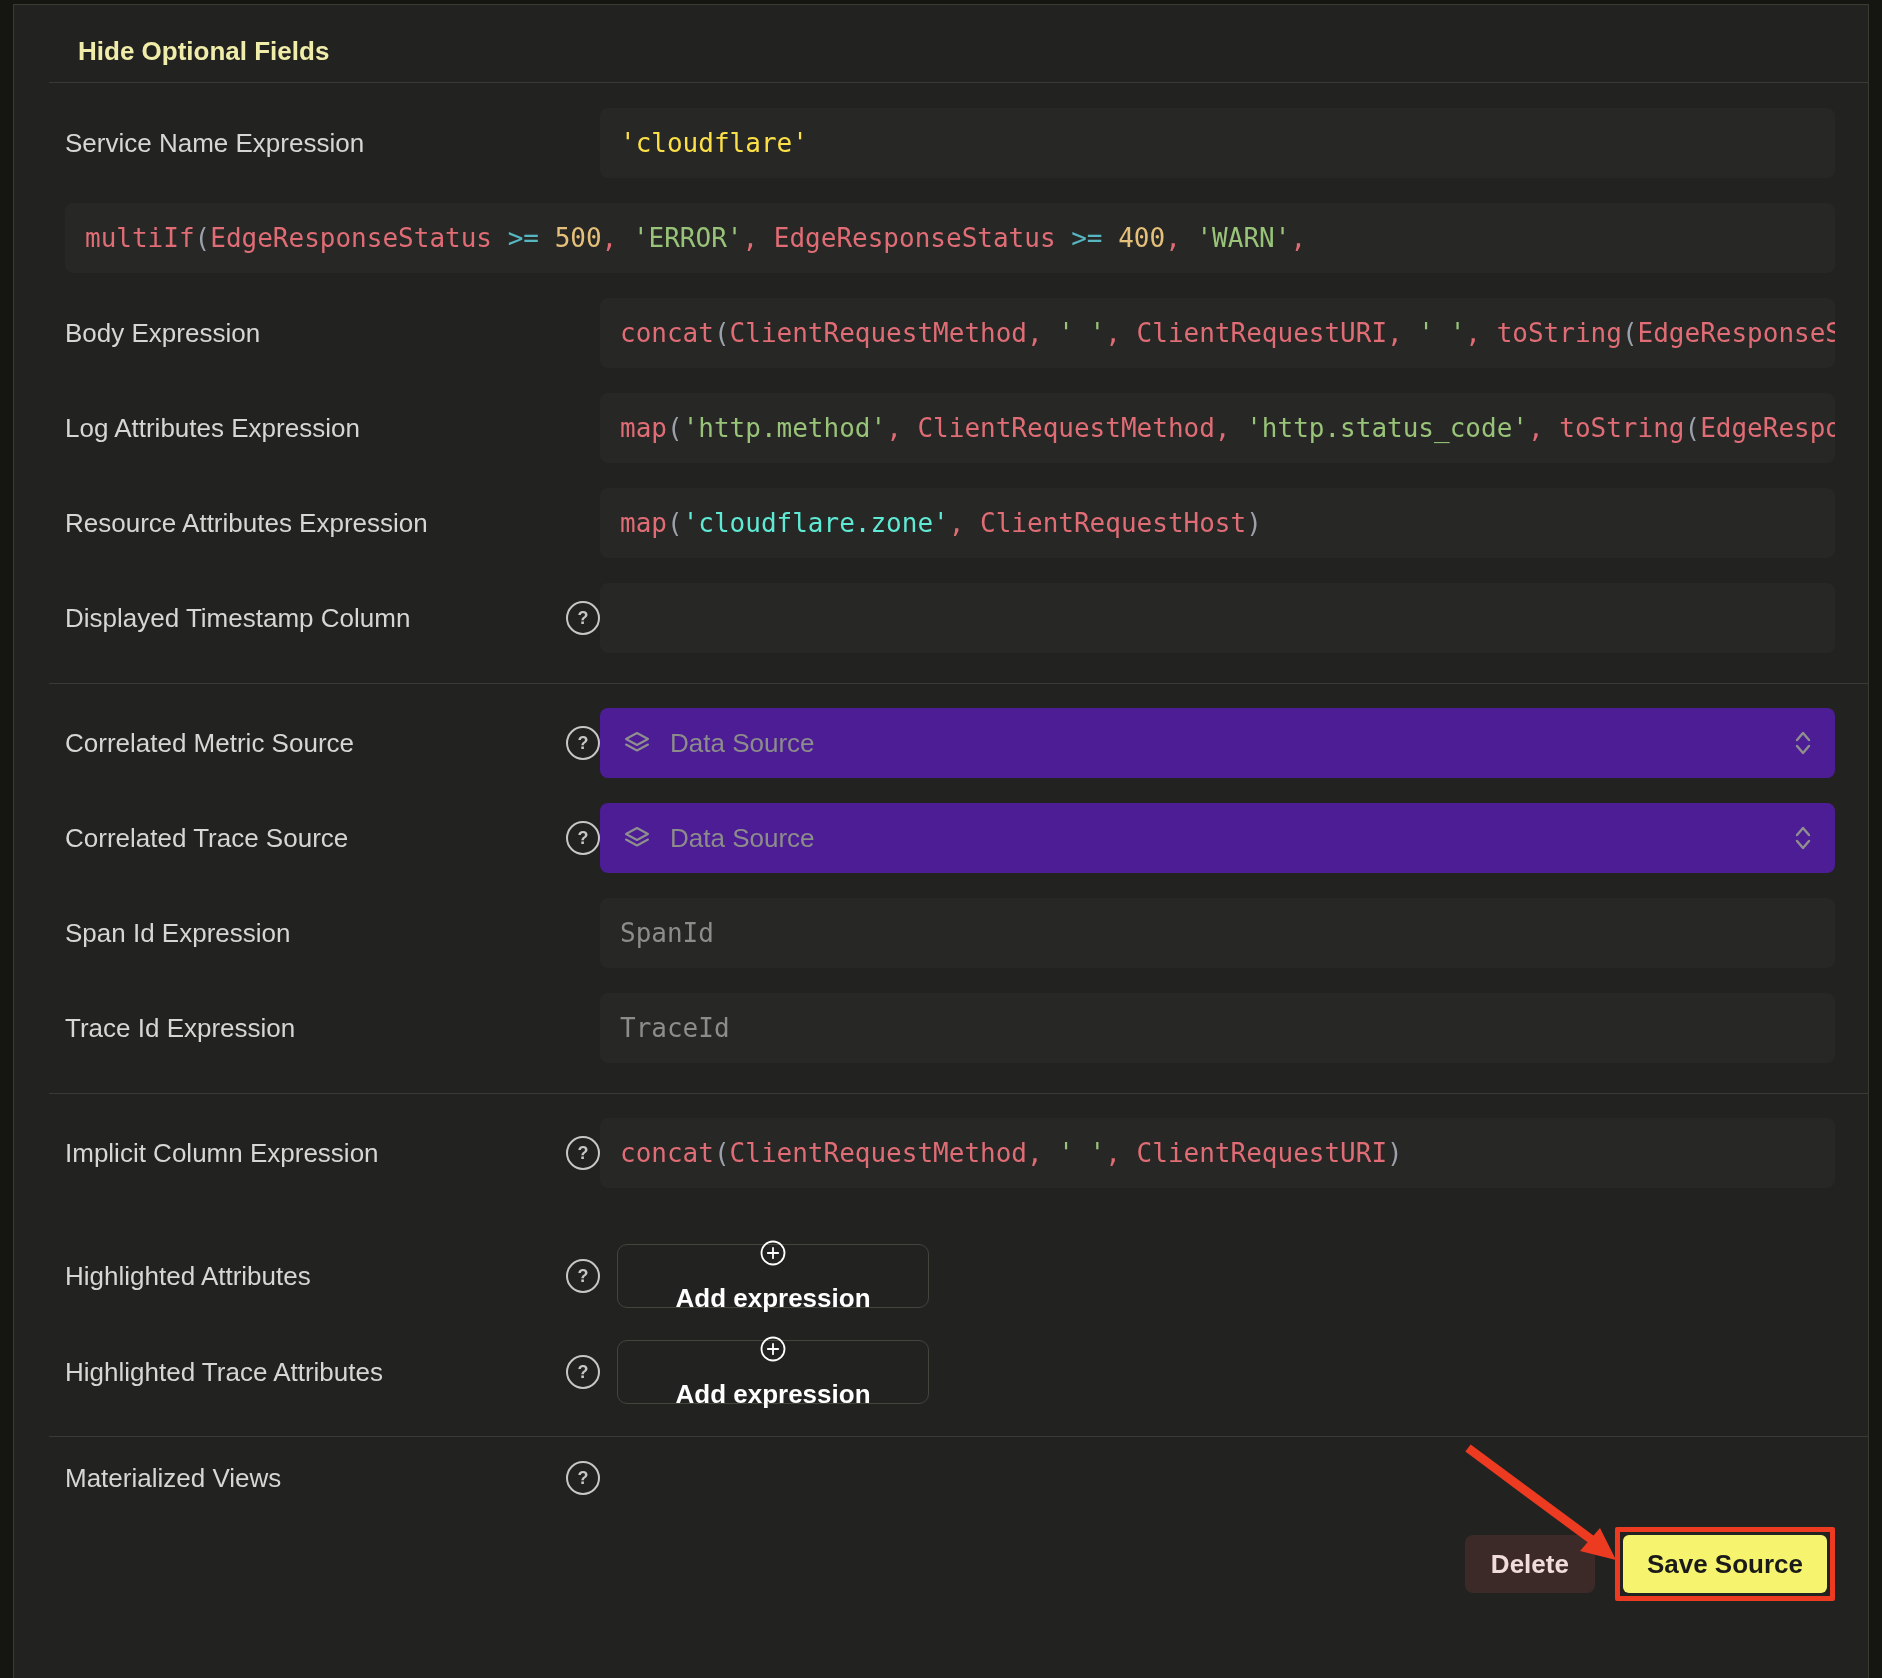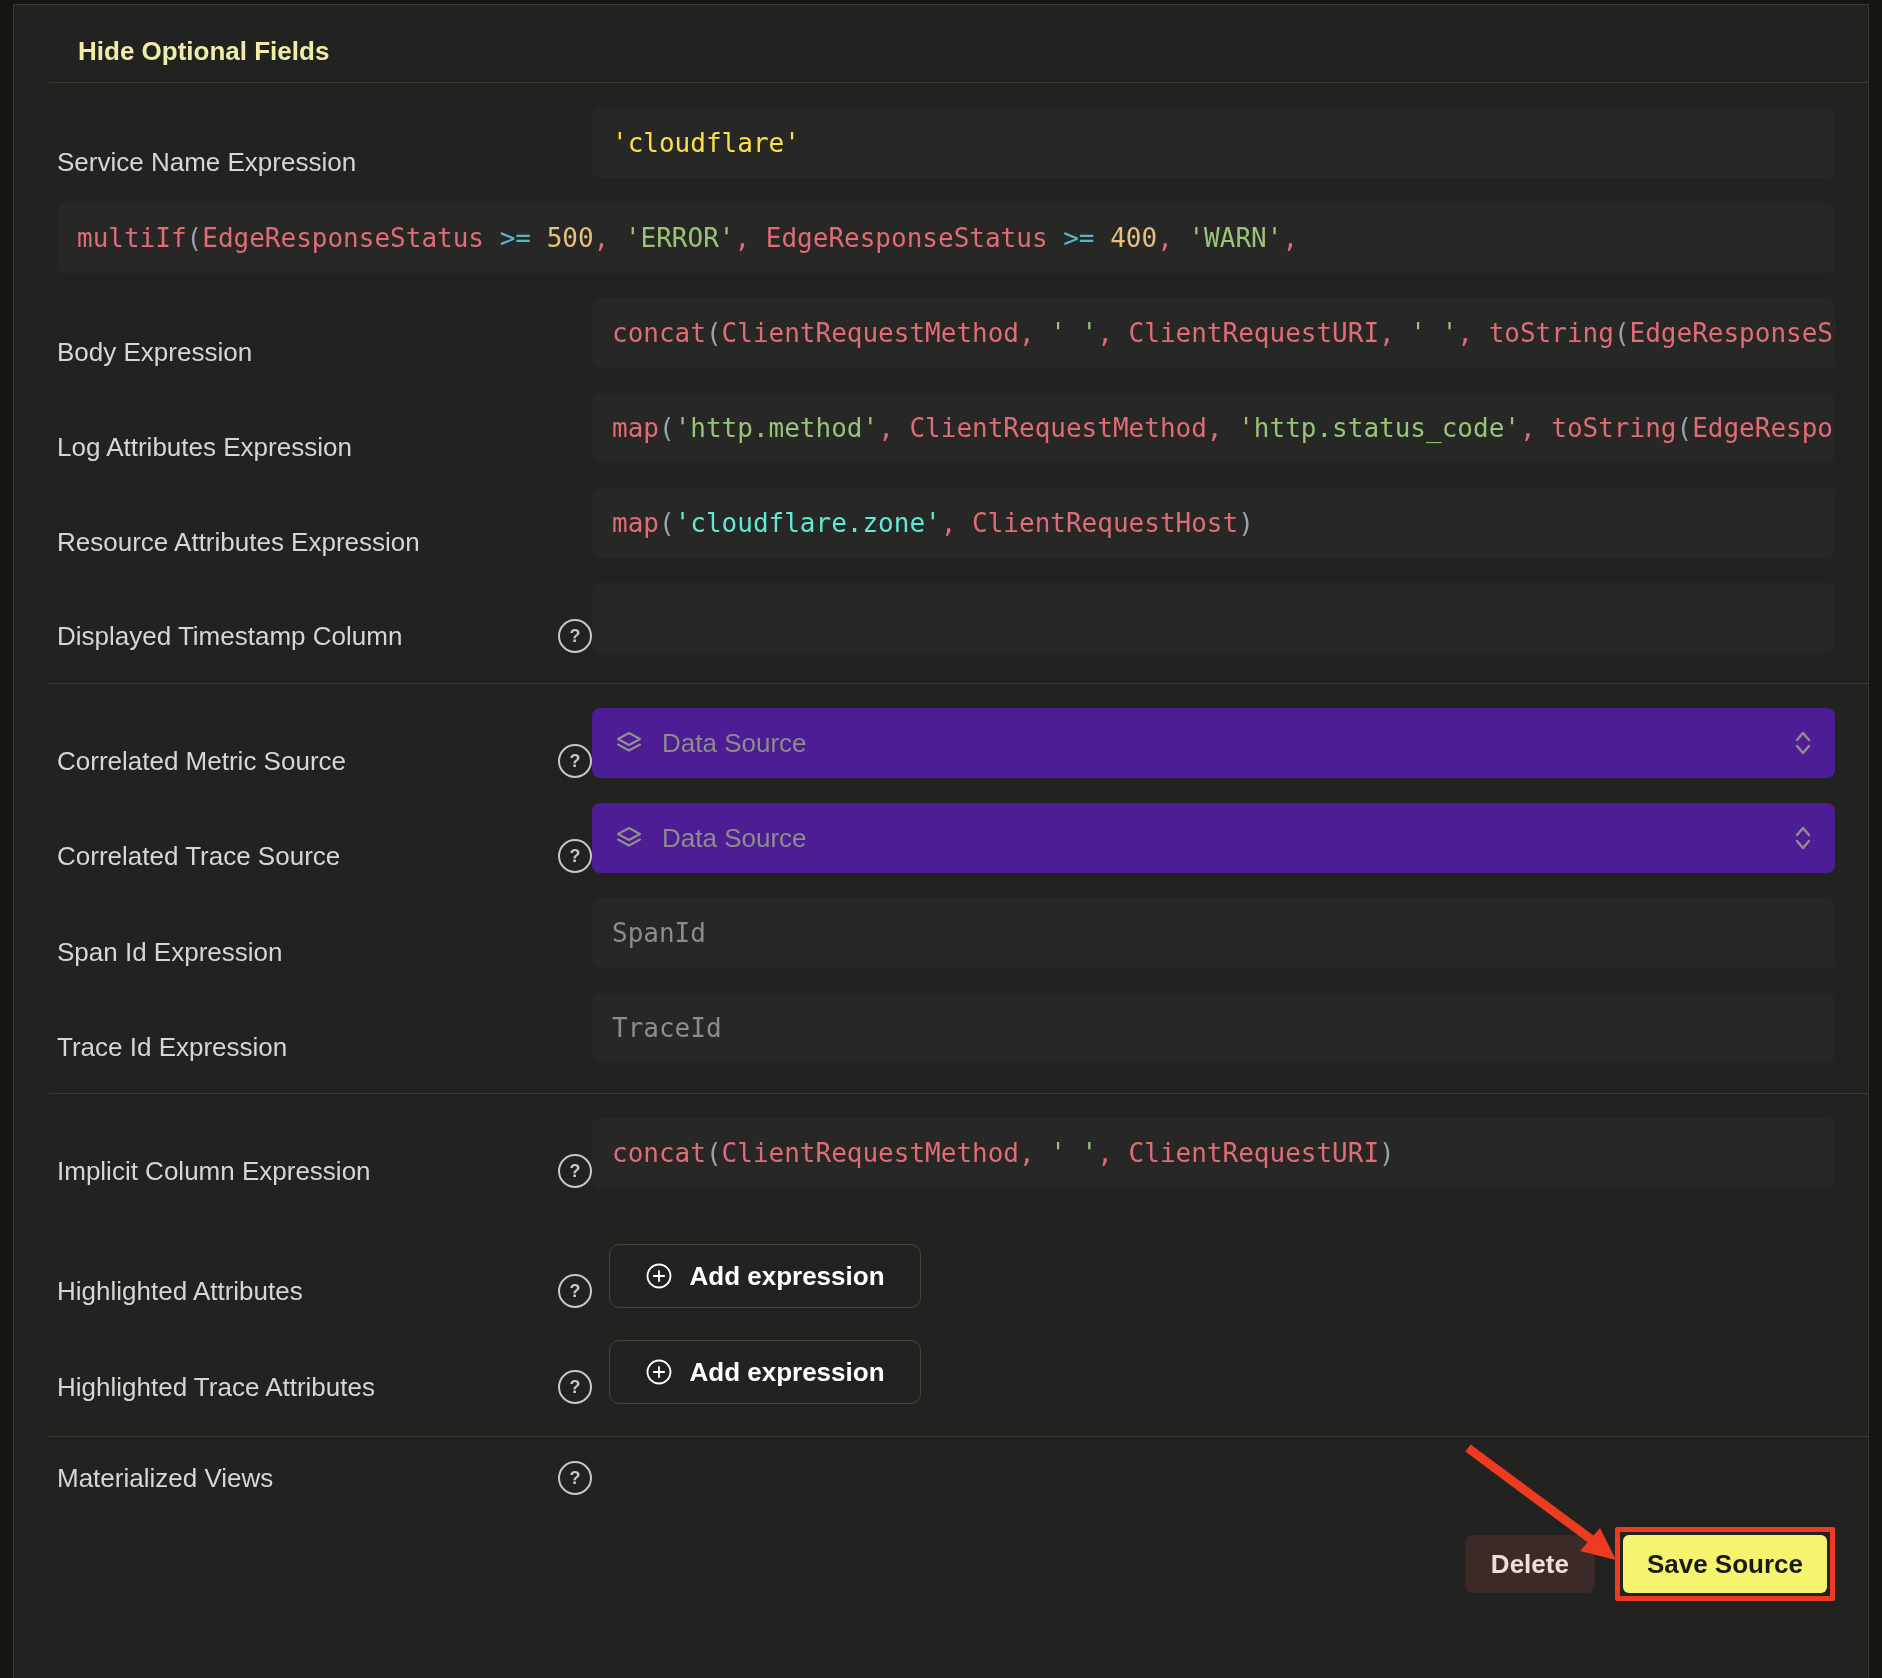--- a/index.html
+++ b/index.html
@@ -17,21 +17,21 @@
     box-sizing:border-box;
   }
   .section-toggle{
     display:inline-block;margin-left:29px;
     color:#f0eca9;font-size:26px;font-weight:700;line-height:32px;
     cursor:pointer;
   }
   .divider{height:1px;background:#3a3a35;margin:15px -33px 0 0;}
   .row-divider{height:1px;background:#3a3a35;margin:30px -33px 24px 0;}
 
-  .row{display:flex;align-items:flex-end;margin:0 0 25px 8px;}
+  .row{display:flex;align-items:center;margin:0 0 25px 16px;}
   .row-btn{margin-bottom:32px;gap:17px;}
   #fields-list > .row:first-child{margin-top:25px;}
 
   .label-col{flex:0 0 535px;display:flex;align-items:center;justify-content:space-between;}
   .field-label{color:#d6d6d4;font-size:26px;line-height:32px;}
   .help{
     flex:0 0 34px;width:34px;height:34px;border:2px solid #c7c7c5;border-radius:50%;
     color:#c7c7c5;font-size:18px;font-weight:700;
     display:flex;align-items:center;justify-content:center;box-sizing:border-box;
     cursor:pointer;user-select:none;
@@ -53,20 +53,21 @@
   }
   .select-box .sel-text{flex:1;color:#8c8c8a;font-size:26px;}
   .icn{flex:0 0 auto;display:flex;align-items:center;}
 
   .add-btn{
     height:64px;width:312px;background:transparent;
     border:1px solid #45453e;border-radius:10px;
     display:flex;align-items:center;justify-content:center;gap:16px;
     color:#ffffff;font-size:26px;font-weight:700;cursor:pointer;
     font-family:"Liberation Sans",sans-serif;
+    flex-direction:column;
   }
   .add-btn.wide{width:100%;height:72px;border-color:#3b3b35;gap:30px;}
 
   .footer{
     display:flex;justify-content:flex-end;align-items:center;gap:20px;
     margin-top:32px;
   }
   .delete-btn{
     height:58px;padding:0 26px;border:none;border-radius:8px;
     background:#3b2a28;color:#f1dcd9;font-size:26px;font-weight:700;cursor:pointer;

